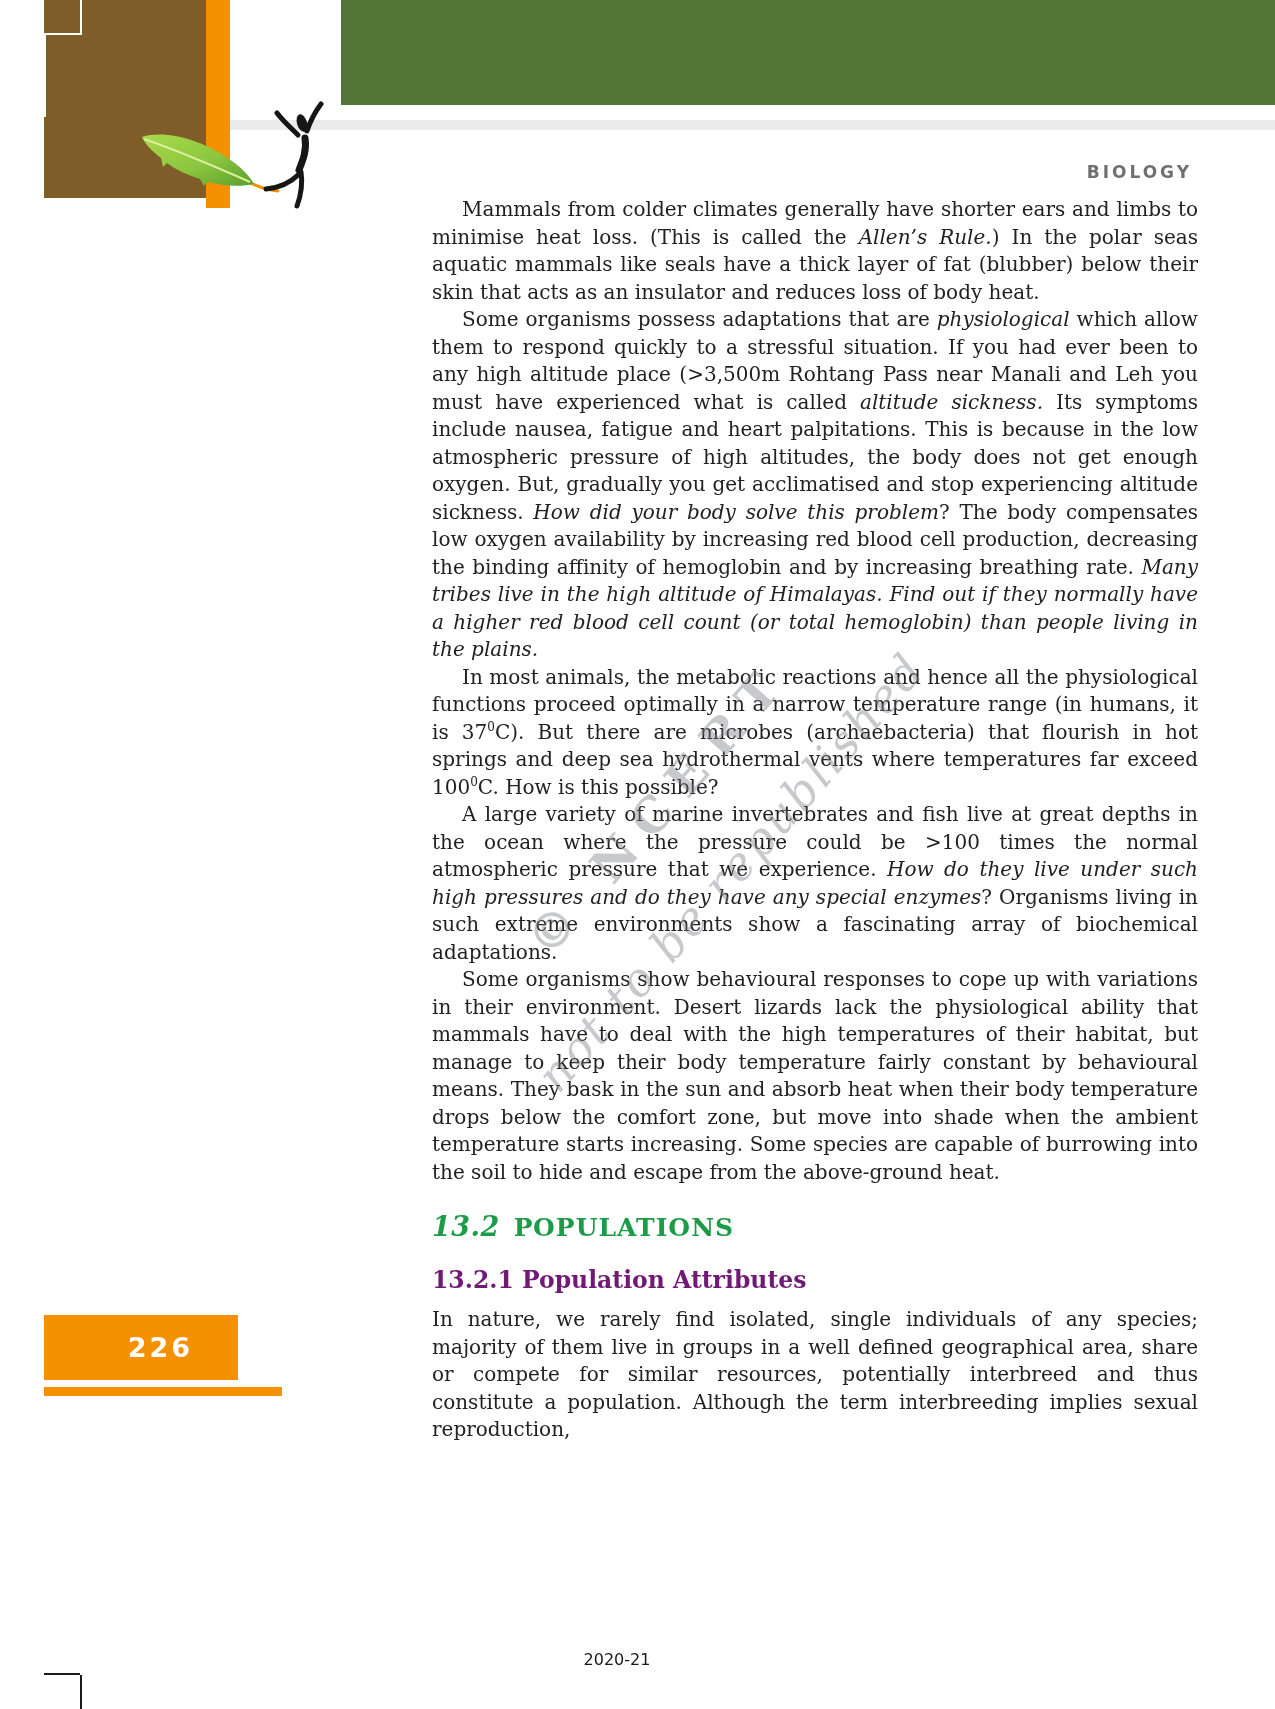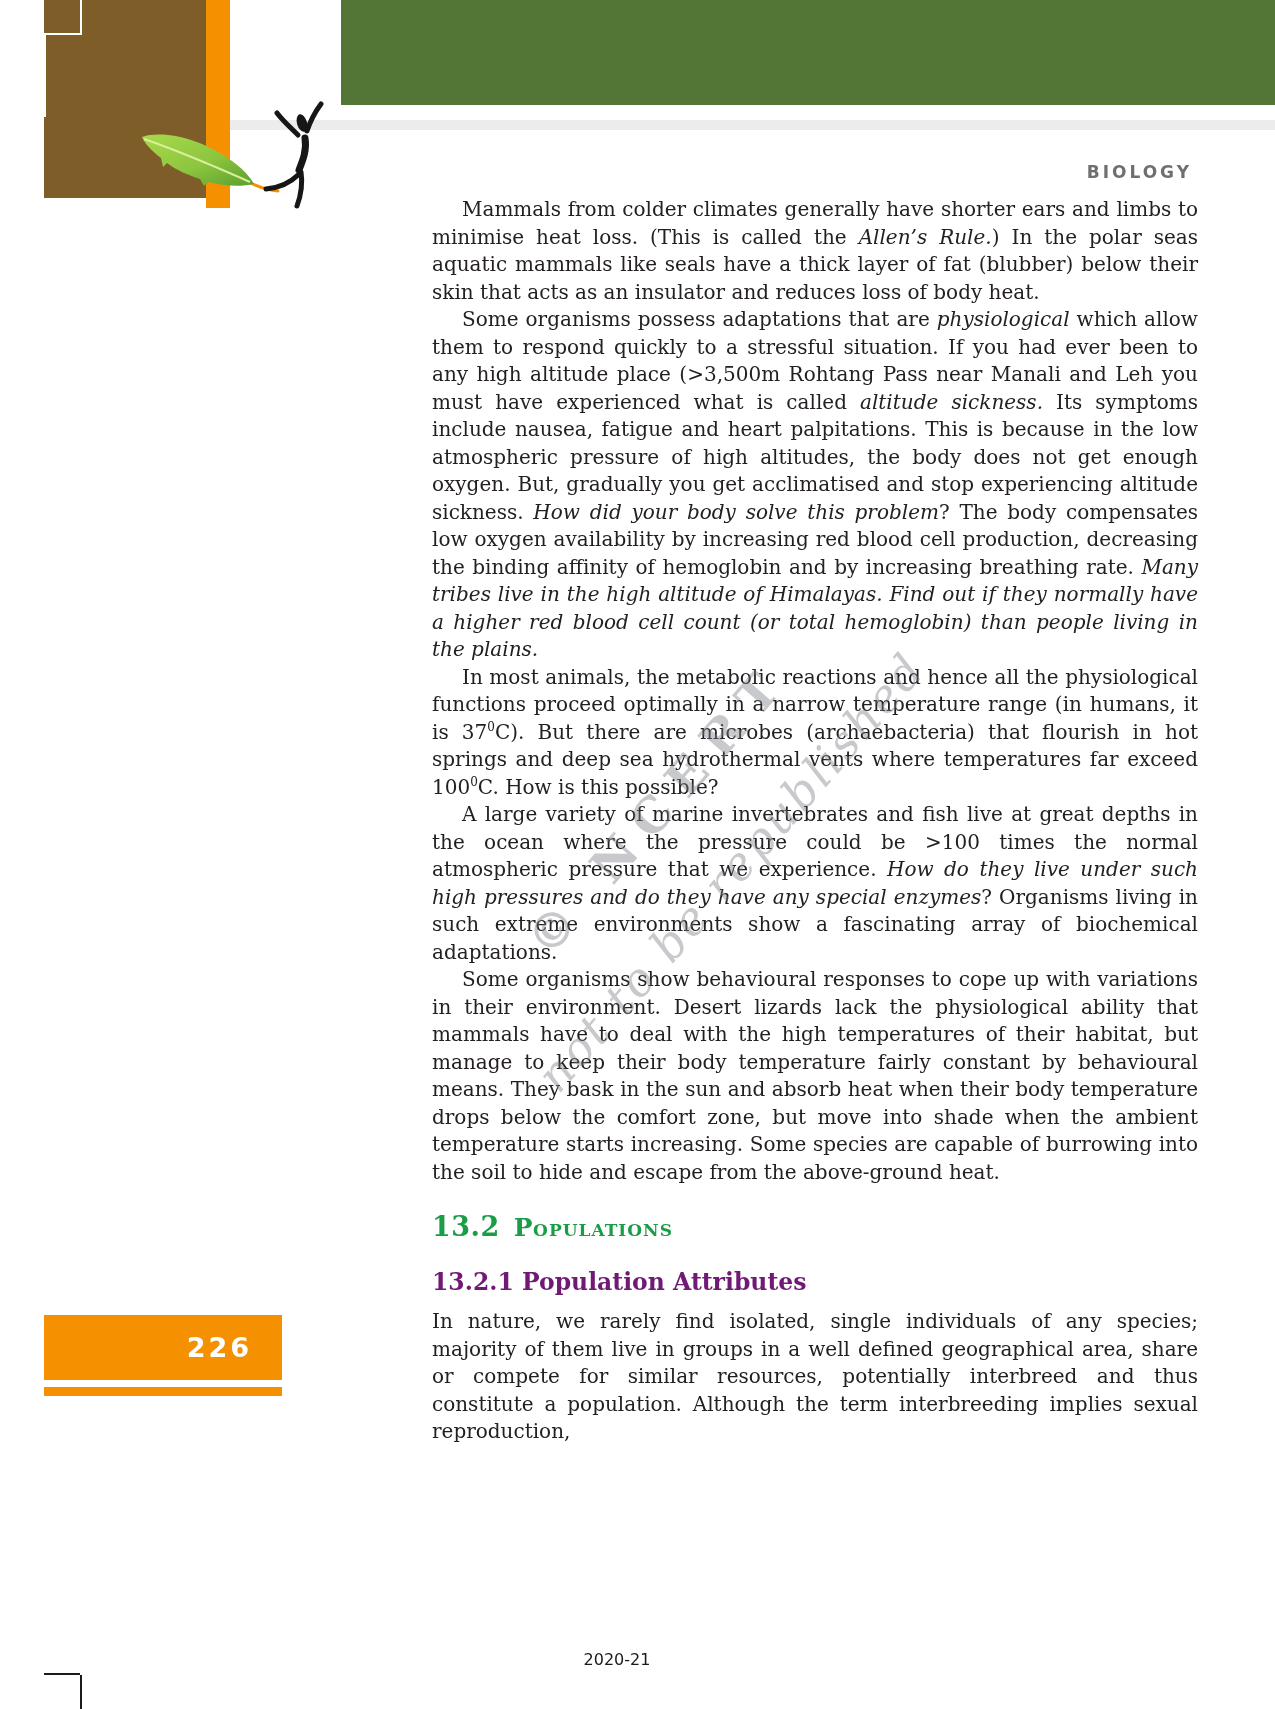--- a/index.html
+++ b/index.html
@@ -37,45 +37,45 @@
   }
   .main-col p.para { margin:0; }
   .main-col p.para.indent { text-indent:30px; }
   .main-col em  { font-style:italic; }
   .main-col sup { font-size:0.6em; line-height:0; vertical-align:super; }
 
   .section-heading {
     margin-top:26px; color:#1B9C47; font-weight:bold; font-size:27px;
     line-height:30px; text-align:left; letter-spacing:0.5px;
   }
-  .section-heading .num { margin-right:14px; }
+  .section-heading .num { margin-right:14px;font-style:italic; }
   .sc-initial { font-size:25px; }
-  .sc-rest    { font-size:17px; letter-spacing:1px; }
+  .sc-rest    { font-size:25px; letter-spacing:1px; }
 
   .subsection-heading {
     margin:24px 0 12px 0; color:#701a75; font-weight:bold; font-size:23.5px;
     line-height:27px; text-align:left;
   }
 
   
   .watermark {
     position:absolute; left:350px; top:560px; width:600px; height:560px;
     display:flex; flex-direction:column; align-items:center; justify-content:center;
     transform:rotate(-49deg); pointer-events:none;
     color:rgba(124,127,135,0.42); z-index:5;
   }
   .wm-line1 { font-size:48px; letter-spacing:16px; font-weight:bold; }
   .wm-line2 { font-size:46px; font-style:italic; letter-spacing:3px; margin-top:42px; }
 
   
   .page-badge {
-    position:absolute; left:0; top:1315px; width:238px; height:65px; background:#F59100;
+    position:absolute; left:0; top:1315px; width:194px; height:65px; background:#F59100;
     color:#ffffff; font-family:"DejaVu Sans", sans-serif; font-weight:bold; font-size:27px;
     letter-spacing:3px; display:flex; align-items:center; justify-content:flex-end;
-    padding-right:30px; box-sizing:border-box;
+    padding-right:45px; box-sizing:border-box;
   }
   .page-badge-strip { position:absolute; left:0; top:1387px; width:238px; height:9px; background:#F59100; }
 
   
   .footer {
     position:absolute; left:13px; top:1650px; width:1120px; text-align:center;
     font-family:"DejaVu Sans", sans-serif; font-size:16px; color:#1a1a1a;
   }
 </style>
 </head>

